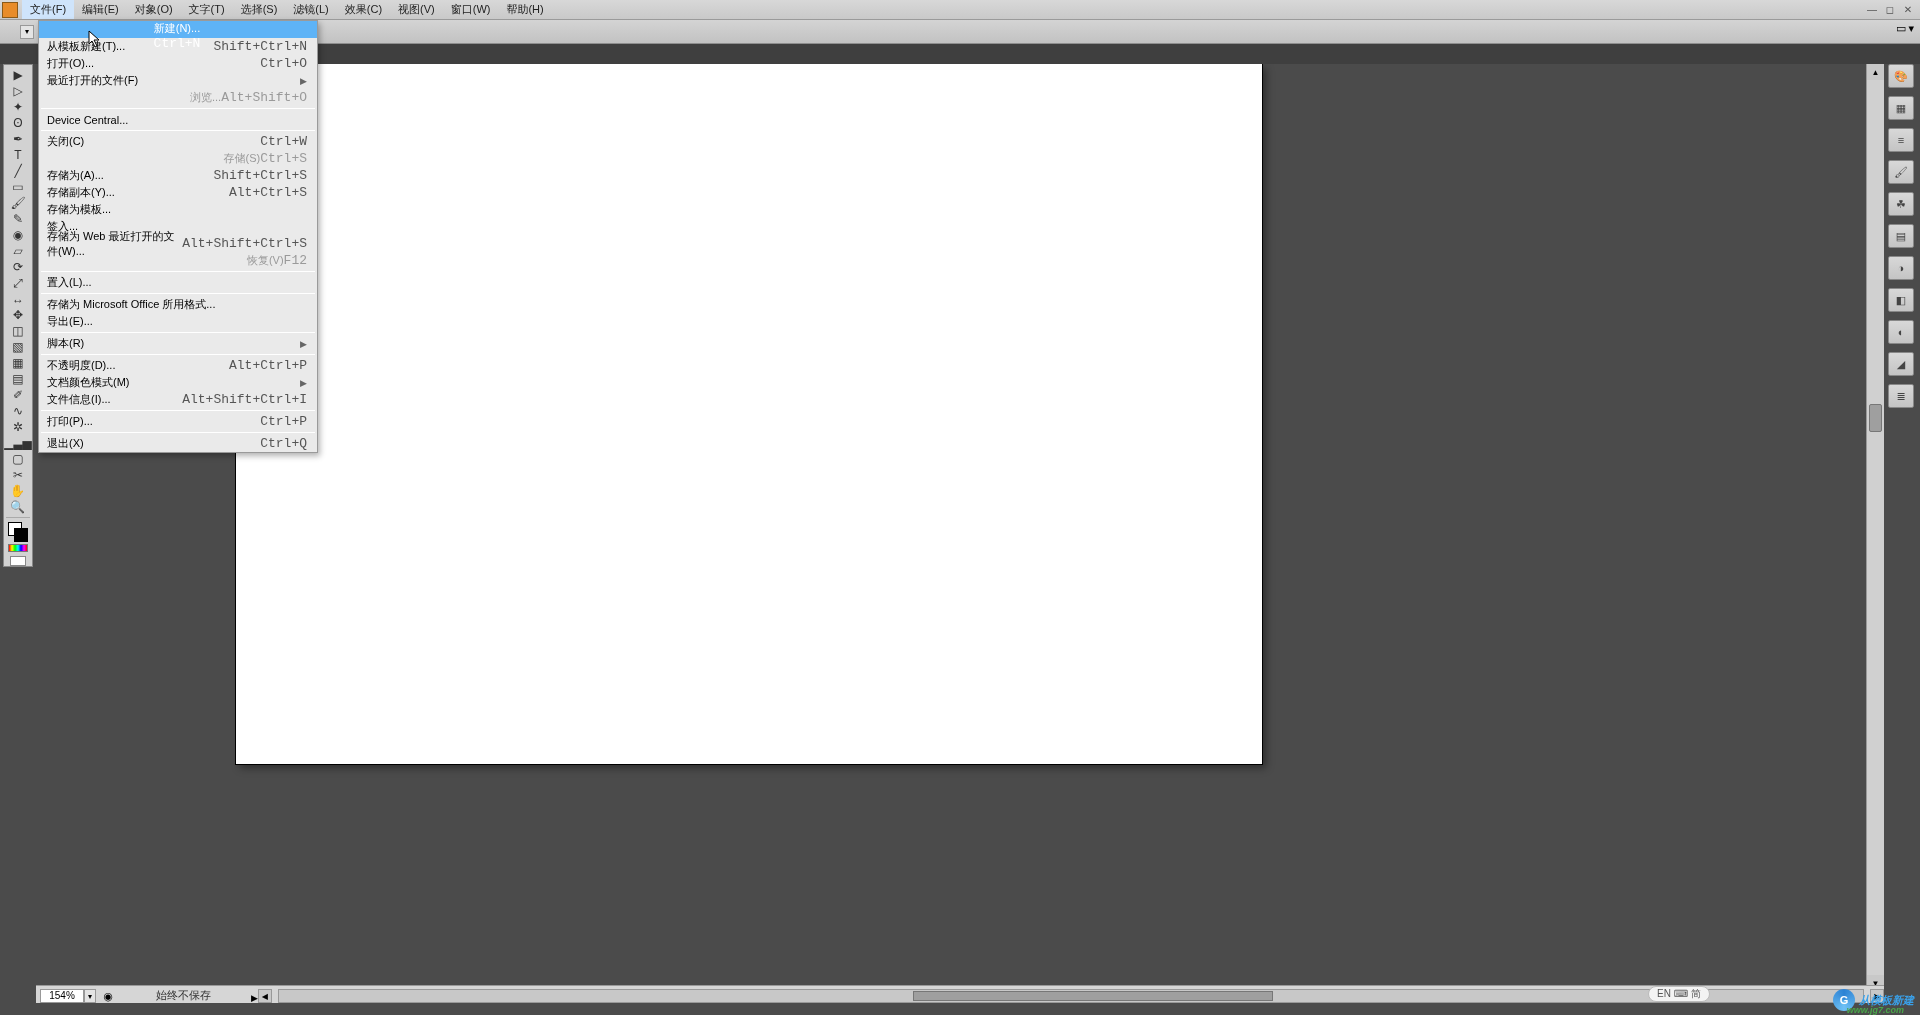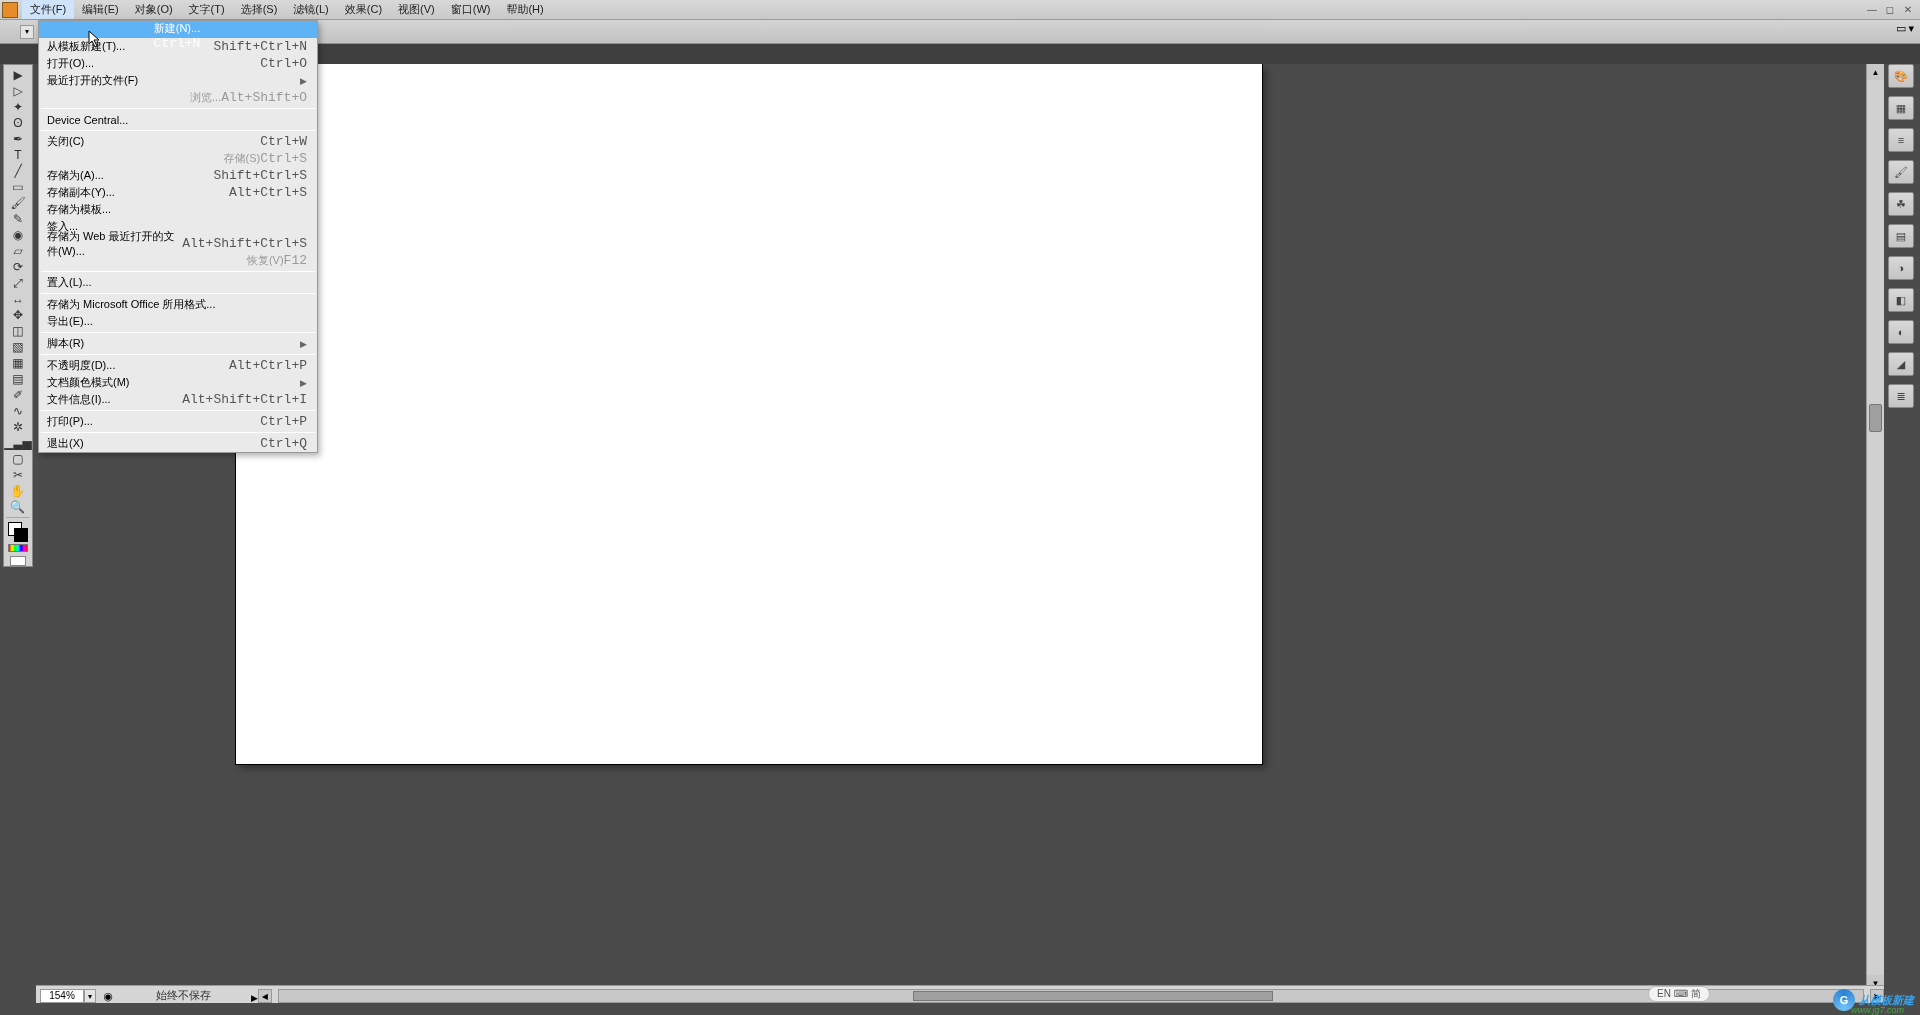--- a/index.html
+++ b/index.html
@@ -68,21 +68,21 @@
   .statusbar .navico { width:16px; height:14px; margin-left:4px; display:flex; align-items:center; justify-content:center; }
   .statusbar .doclabel { margin-left: 40px; color:#333; }
   .statusbar .docarrow { margin-left:40px; font-size:9px; }
   .statusbar .hscroll { flex:1; margin:0 6px; height:14px; background:#c8c8c8; border:1px solid #999; position:relative; }
   .statusbar .hscroll .hthumb { position:absolute; left:40%; width:360px; top:1px; bottom:1px; background:#9f9f9f; border:1px solid #777; }
   .statusbar .harr { width:14px; height:14px; background:#c8c8c8; border:1px solid #999; display:flex; align-items:center; justify-content:center; font-size:8px; }
 
   .ime-badge { position:absolute; right:210px; bottom:13px; height:16px; padding:0 8px; background:#f3f3f3; border:1px solid #bbb; border-radius:8px; font-size:10px; display:flex; align-items:center; color:#555; }
   .watermark { position:absolute; right:6px; bottom:0; height:30px; display:flex; align-items:center; gap:4px; font-size:14px; color:#3aa0e8; font-style:italic; font-weight:bold; }
   .watermark .logo { width:22px; height:22px; border-radius:50%; background: conic-gradient(#2c82d4,#6ec1f5,#2c82d4); display:flex; align-items:center; justify-content:center; color:#fff; font-style:normal; }
-  .watermark .sub { font-size:9px; color:#4aa64a; font-style:italic; font-weight:normal; position:absolute; right:10px; bottom:0;margin-top:48px; }
+  .watermark .sub { font-size:9px; color:#4aa64a; font-style:italic; font-weight:bold; position:absolute; right:10px; bottom:0;margin-top:48px; }
 </style>
 </head>
 <body>
 
 <div class="menubar">
   <div class="app-icon"></div>
   <div class="menu-item open">文件(F)</div>
   <div class="menu-item">编辑(E)</div>
   <div class="menu-item">对象(O)</div>
   <div class="menu-item">文字(T)</div>

